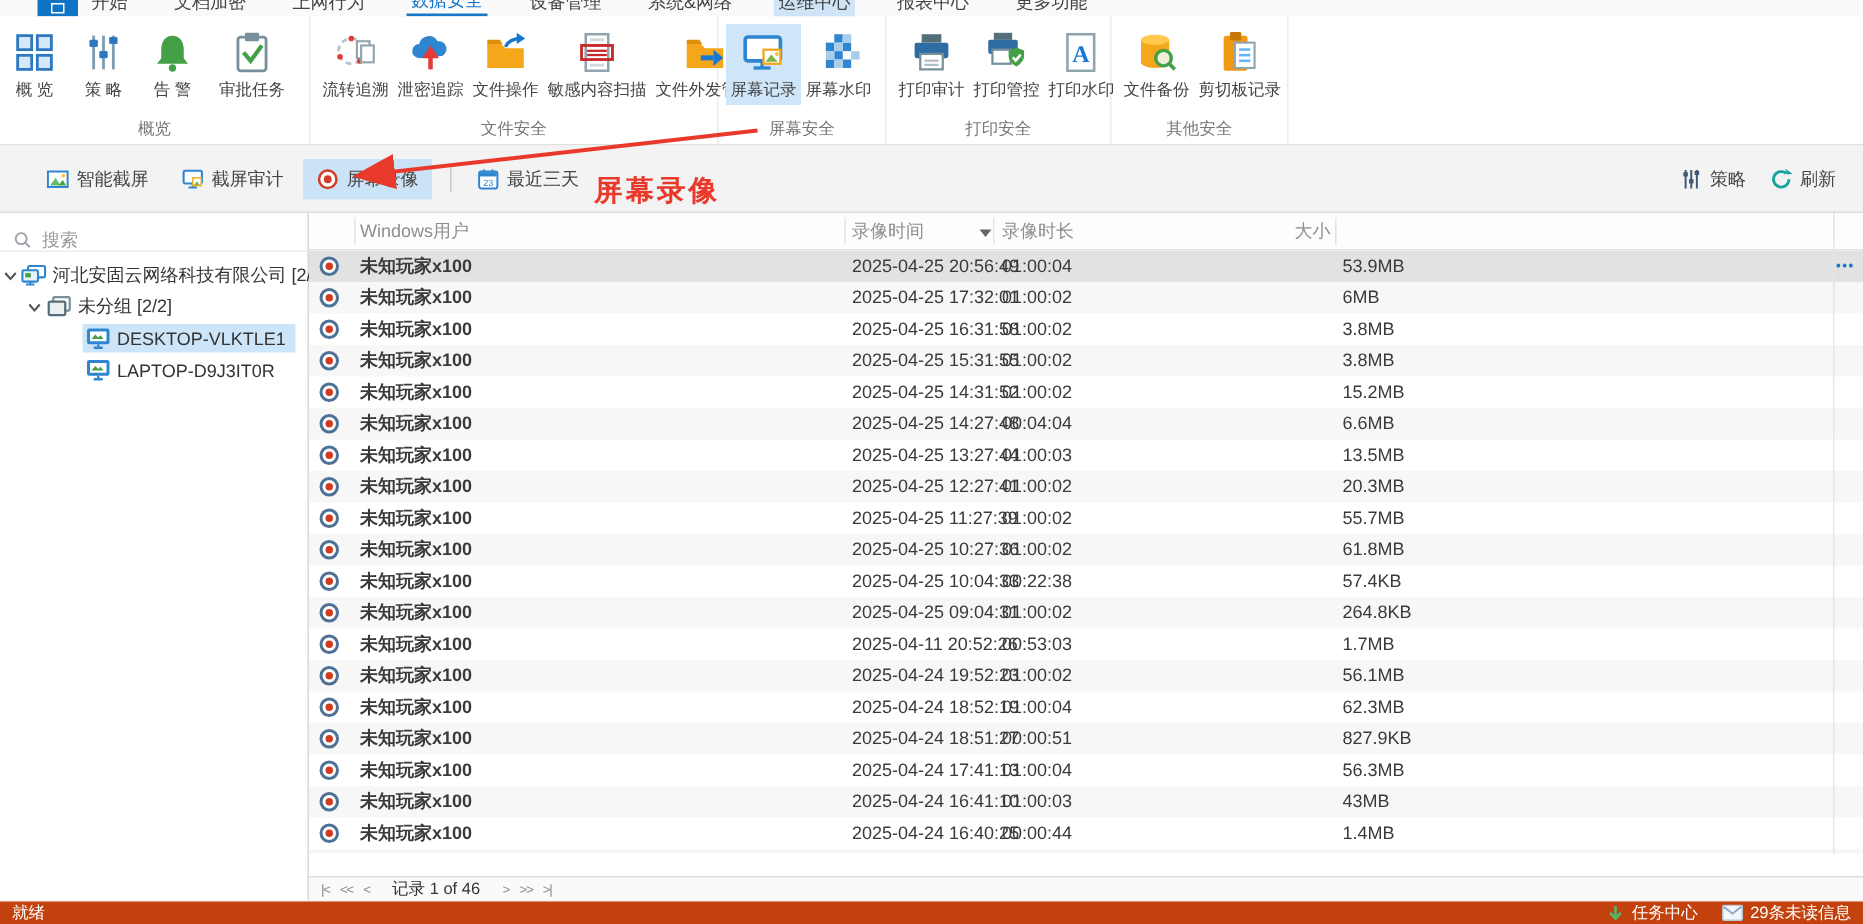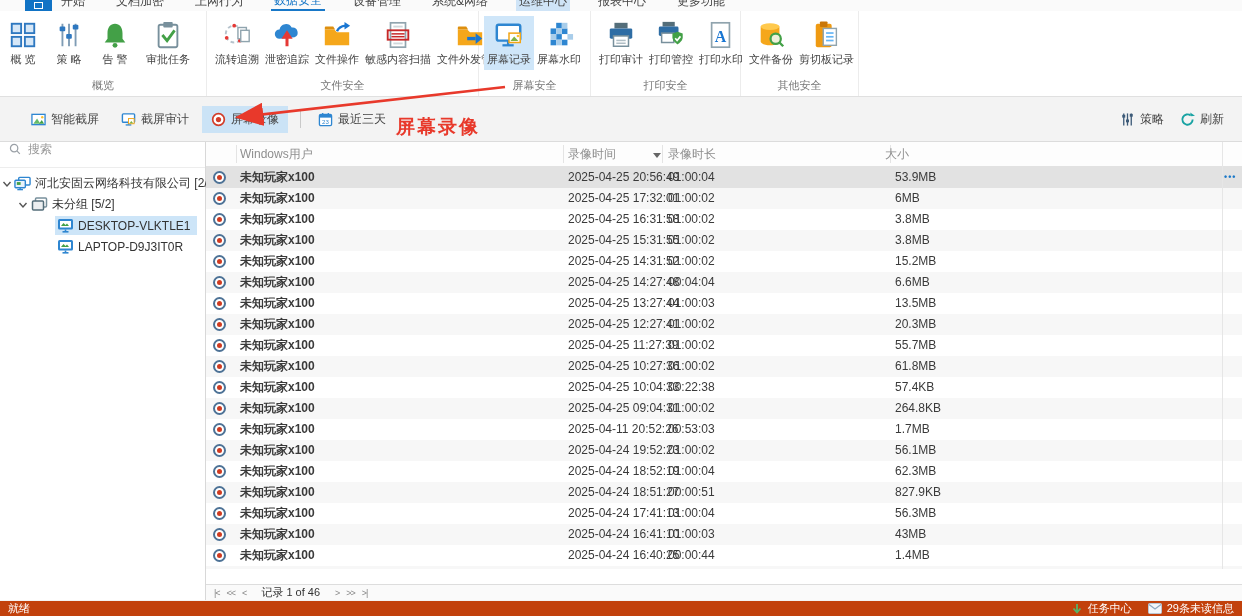--- a/index.html
+++ b/index.html
@@ -43,39 +43,39 @@
   .tsep { width:1px; height:18px; background:#c9c9c9; margin:0 8px; }
   .toolbar-right { margin-left:auto; display:flex; align-items:center; gap:12px; padding-right:16px; }
   .toolbar-right .tbtn { margin-right:0; padding:4px 2px; }
   .annotation { position:absolute; left:396px; top:114px; font-size:19px; font-weight:bold;
                 color:#e8392b; letter-spacing:2px; z-index:30; }
   .overlay { position:absolute; left:0; top:0; z-index:29; pointer-events:none; }
 
   
   .sidebar { position:absolute; top:142px; left:0; width:206px; height:458px; background:#fff;
              border-right:1px solid #d8d8d8; }
-  .search { height:26px; display:flex; align-items:flex-start; gap:6px; padding-left:8px;
+  .search { height:26px; display:flex; align-items:flex-end; gap:6px; padding-left:8px;
             border-bottom:1px solid #ededed; }
   .search svg { width:14px; height:14px; }
   .search input { border:none; outline:none; font-size:12px; color:#333; width:150px; background:transparent; }
   .search input::placeholder { color:#999; }
   .tree { padding-top:5px; }
   .titem { display:flex; align-items:center; height:21px; font-size:12px; color:#333; white-space:nowrap; }
   .tch { width:13px; display:flex; justify-content:center; }
   .tch svg { width:10px; height:10px; }
   .twrap { display:flex; align-items:center; gap:4px; padding:2px 6px 2px 2px; }
   .titem.sel .twrap { background:#cde5f8; }
   .twrap svg { width:17px; height:15px; flex:none; }
 
   
   .table { position:absolute; top:142px; left:206px; width:1036px; height:458px; background:#fff; }
   .thead { position:absolute; top:0; left:0; right:0; height:25px; background:#fdfdfd;
            border-bottom:1px solid #e2e2e2; color:#8e8e8e; }
   .thead span { position:absolute; top:0; line-height:25px; font-size:12px; }
-  .hc1{ left:34px; } .hc2{ left:362px; } .hc3{ left:462px; } .hc4{ left:679px;text-align:right; }
+  .hc1{ left:34px; } .hc2{ left:362px; } .hc3{ left:462px; } .hc4{ left:657px;text-align:right; }
   .hsep { position:absolute; top:3px; bottom:3px; width:0; border-left:1px solid #e4e4e4; }
   .sort-arrow { position:absolute; left:447px; top:11px; width:0; height:0;
                 border-left:4px solid transparent; border-right:4px solid transparent; border-top:5px solid #666; }
   .tbody { position:absolute; top:25px; left:0; right:0; bottom:31px; overflow:hidden; }
   .trow { height:21px; position:relative; }
   .trow.alt { background:#f7f7f7; }
   .trow.sel { background:#e2e2e2; }
   .trow span { position:absolute; top:0; line-height:21px; font-size:12px; color:#3a3a3a; white-space:nowrap; }
   .cu{ left:34px;font-weight:bold; } .ct{ left:362px; } .cd{ left:462px; } .cs{ left:689px; }
   .rec { position:absolute; left:7px; top:4px; width:13px; height:13px; border:2px solid #4d7296;
@@ -459,21 +459,21 @@
             <path d="M1.5 3l3.5 4 3.5-4" fill="none" stroke="#555" stroke-width="1.4"></path>
           </svg>
         </span>
         <span class="twrap">
           <span style="display: inline-flex;">
             <svg viewBox="0 0 16 15">
               <rect x="4" y="1" width="11" height="9" rx="1" fill="#fff" stroke="#78909c" stroke-width="1.5"></rect>
               <rect x="1" y="4" width="11" height="9" rx="1" fill="#eceff1" stroke="#546e7a" stroke-width="1.5"></rect>
             </svg>
           </span>
-          <span>未分组  [5/2]</span>
+          <span>未分组  [2/2]</span>
         </span>
       </div>
       <div class="titem sel" style="padding-left: 42px;">
         <span class="tch"></span>
         <span class="twrap">
           <span style="display: inline-flex;">
             <svg viewBox="0 0 17 15">
               <rect x="1" y="1" width="15" height="10.5" rx="1.5" fill="#2e86d1"></rect>
               <rect x="3" y="3" width="11" height="6.5" fill="#fff"></rect>
               <path d="M4 8l2.5-3 2 2 1.5-1.5L12 8z" fill="#43a047"></path>

